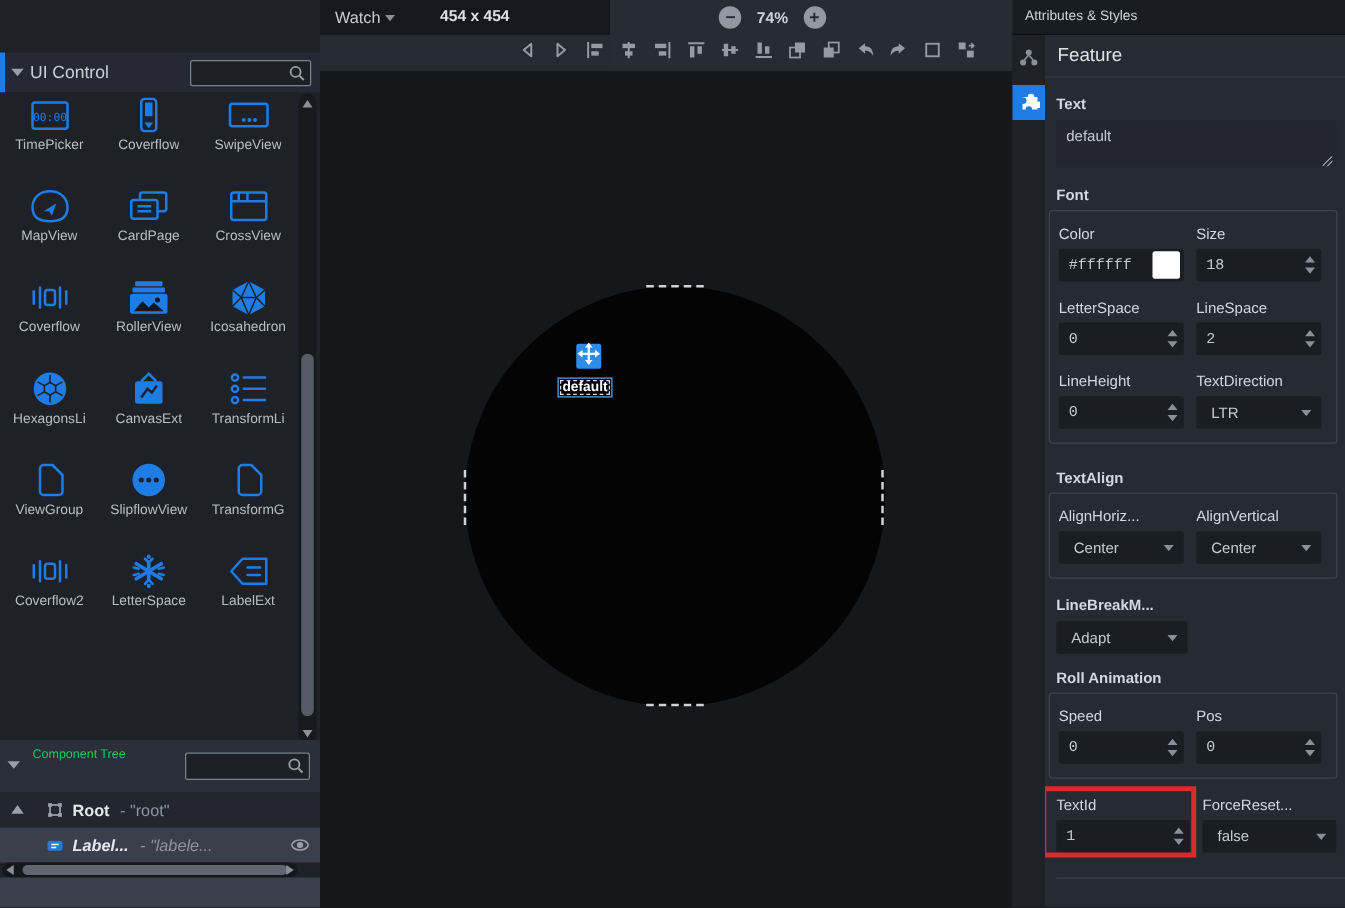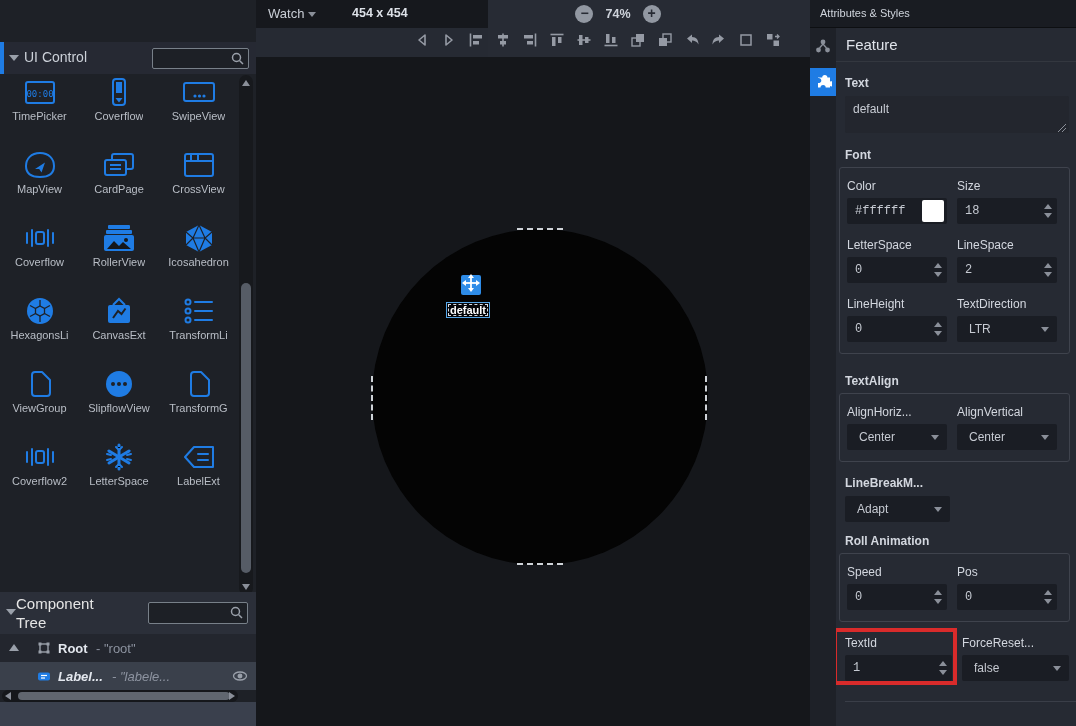--- a/index.html
+++ b/index.html
@@ -35,21 +35,21 @@
 
   .vscroll{position:absolute;right:3px;top:75px;width:14px;height:520px;background:#17191d;border-radius:7px;}
   .vscroll .up,.vscroll .down{position:absolute;left:3px;width:0;height:0;
        border-left:4px solid transparent;border-right:4px solid transparent;}
   .vscroll .up{top:5px;border-bottom:6px solid #8a8f99;}
   .vscroll .down{bottom:5px;border-top:6px solid #8a8f99;}
   .vthumb{position:absolute;left:2px;top:208px;width:10px;height:290px;background:#565c66;border-radius:5px;}
 
   .tree-header{position:absolute;left:0;top:592px;width:256px;height:42px;background:#2b2f39;}
   .tree-header .caret-down{position:absolute;left:6px;top:17px;}
-  .tree-title{position:absolute;left:16px;top:2px;width:88px;font-size:15px;line-height:19px;color:#e5e5e5;}
+  .tree-title{position:absolute;left:26px;top:2px;width:88px;font-size:10px;line-height:19px;color:#22c55e;}
   .tree-search{right:8px;top:10px;width:100px;height:22px;}
   .trow{position:absolute;left:0;width:256px;height:28px;display:flex;align-items:center;
        font-size:13px;cursor:pointer;background:#23262e;}
   .trow.selected{background:#3a404b;font-style:italic;}
   .texp{position:absolute;left:9px;top:10px;width:0;height:0;border-left:5px solid transparent;
        border-right:5px solid transparent;border-bottom:7px solid #9aa0aa;}
   .ticon{position:absolute;left:36px;top:6px;}
   .tname{position:absolute;left:58px;font-weight:bold;color:#e3e7ee;}
   .tval{position:absolute;left:96px;color:#8d93a0;}
   .trow.selected .tval{left:112px;}

